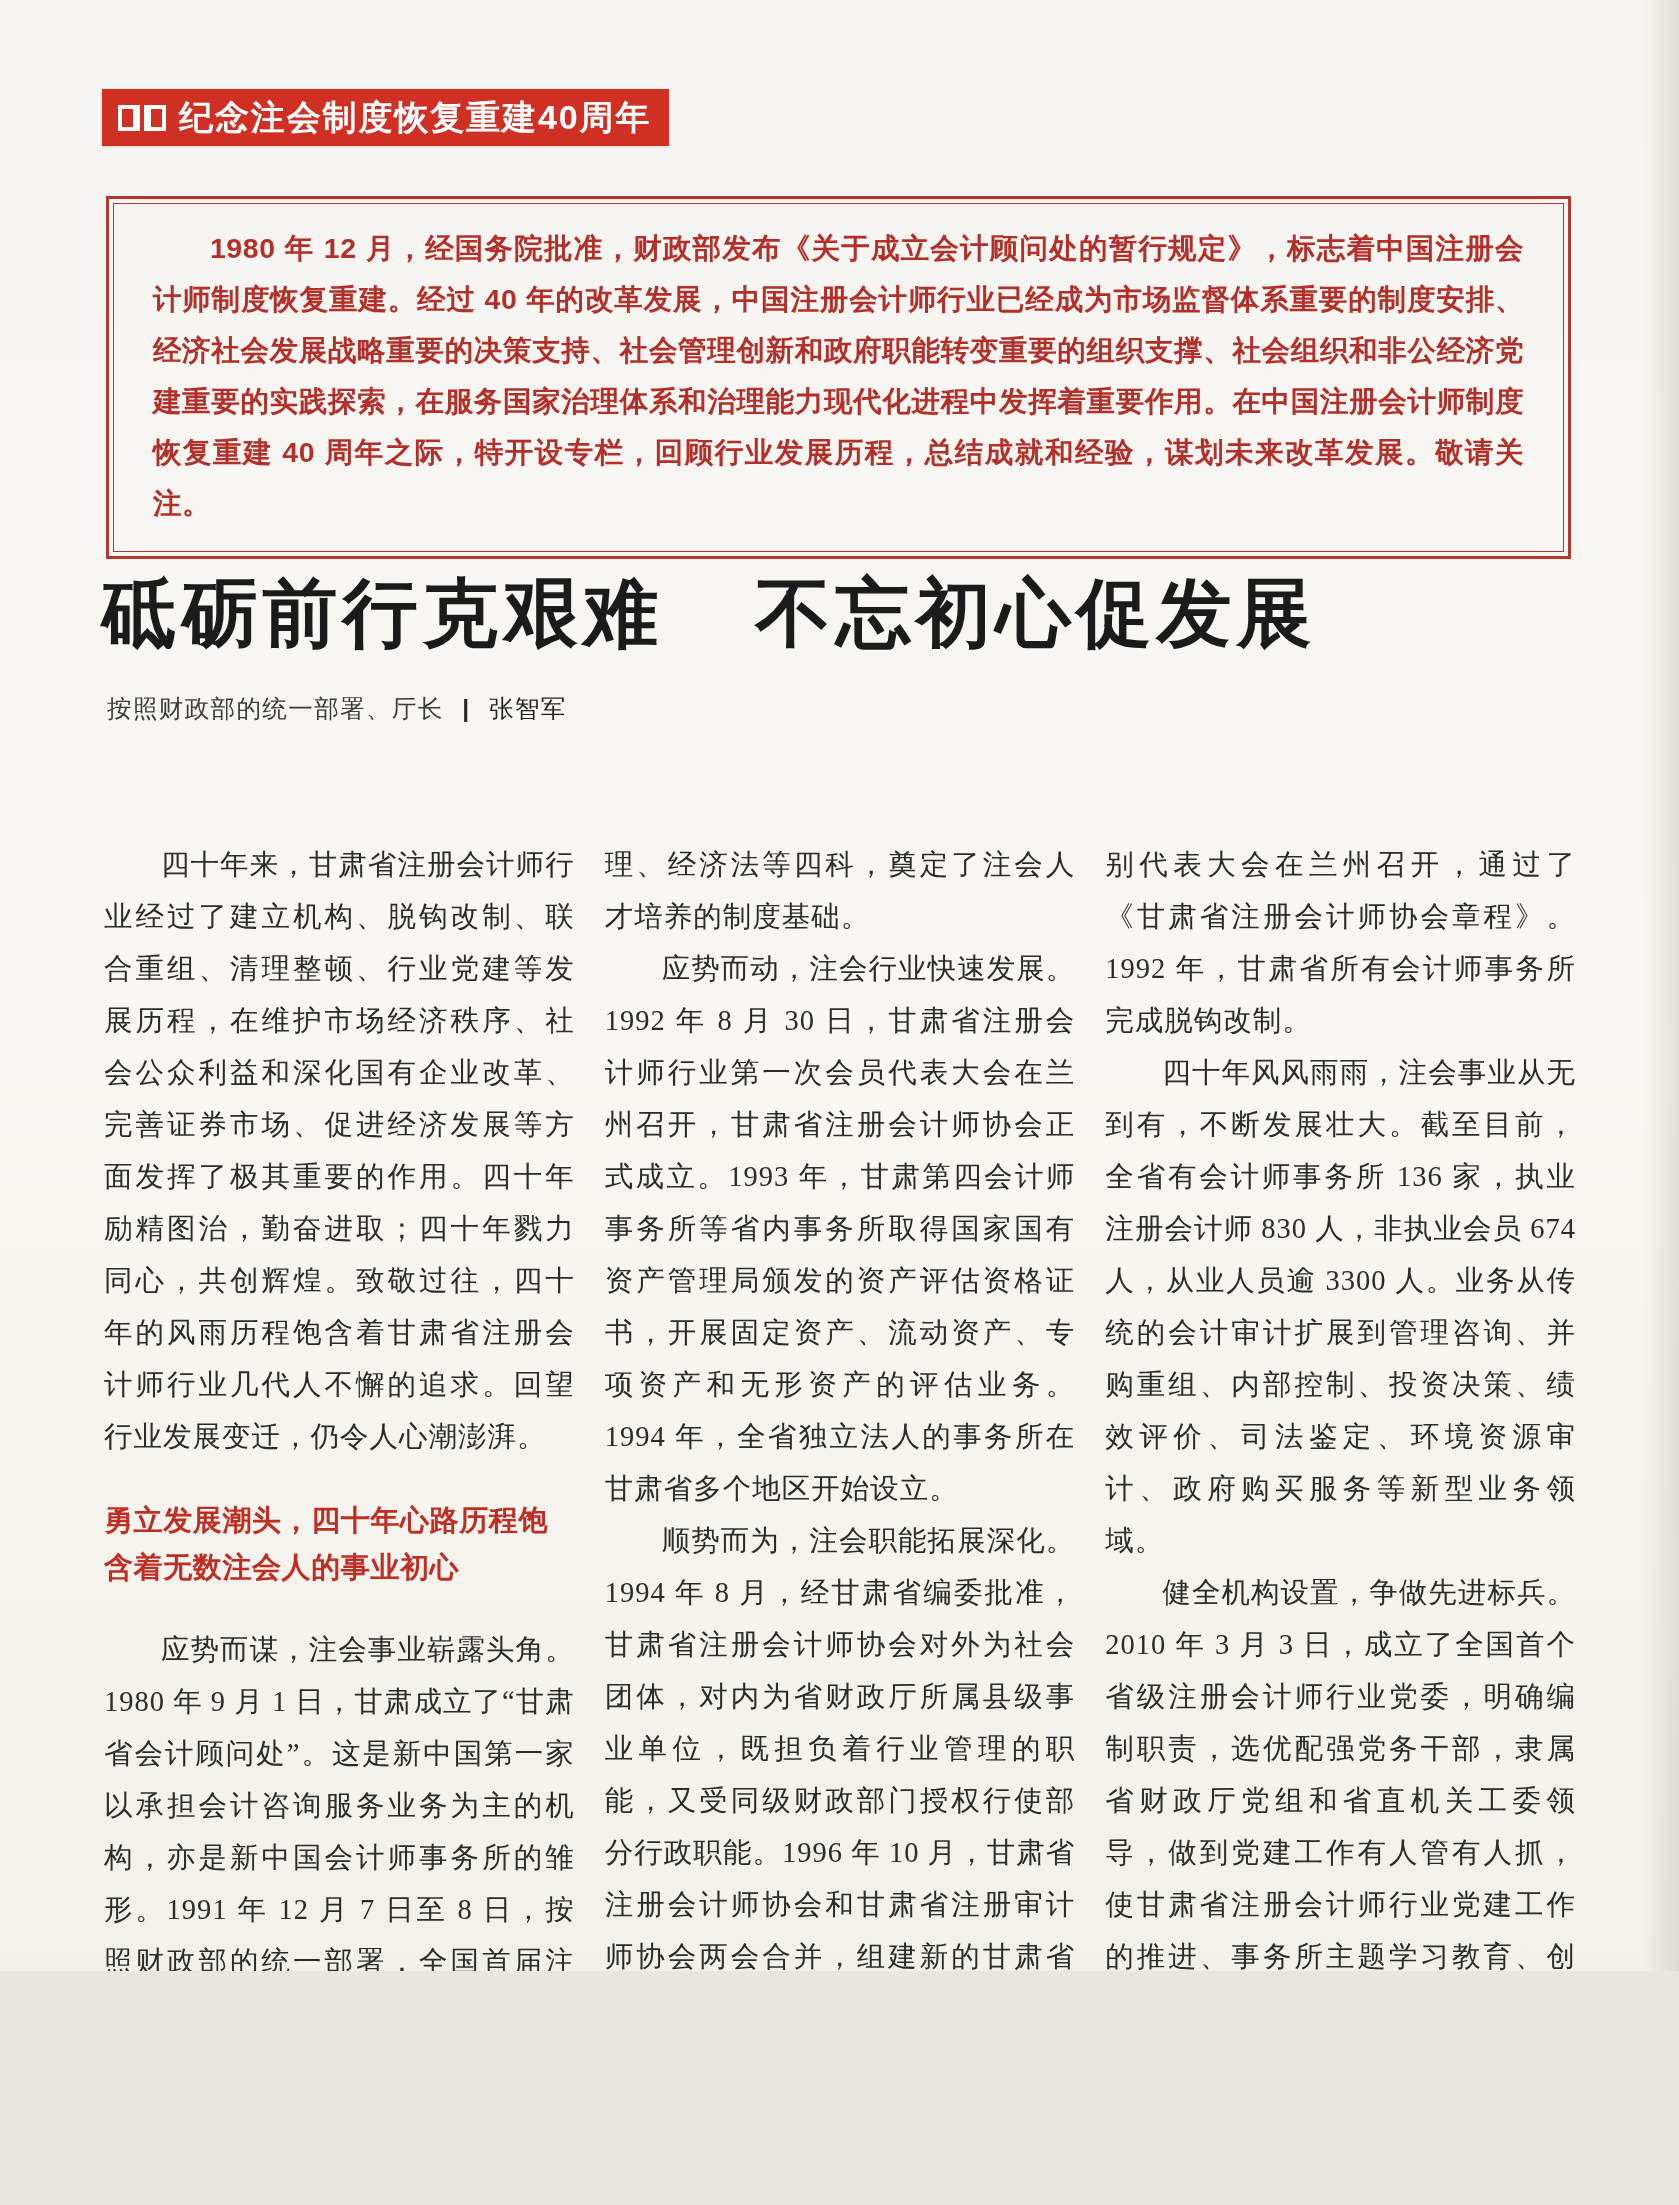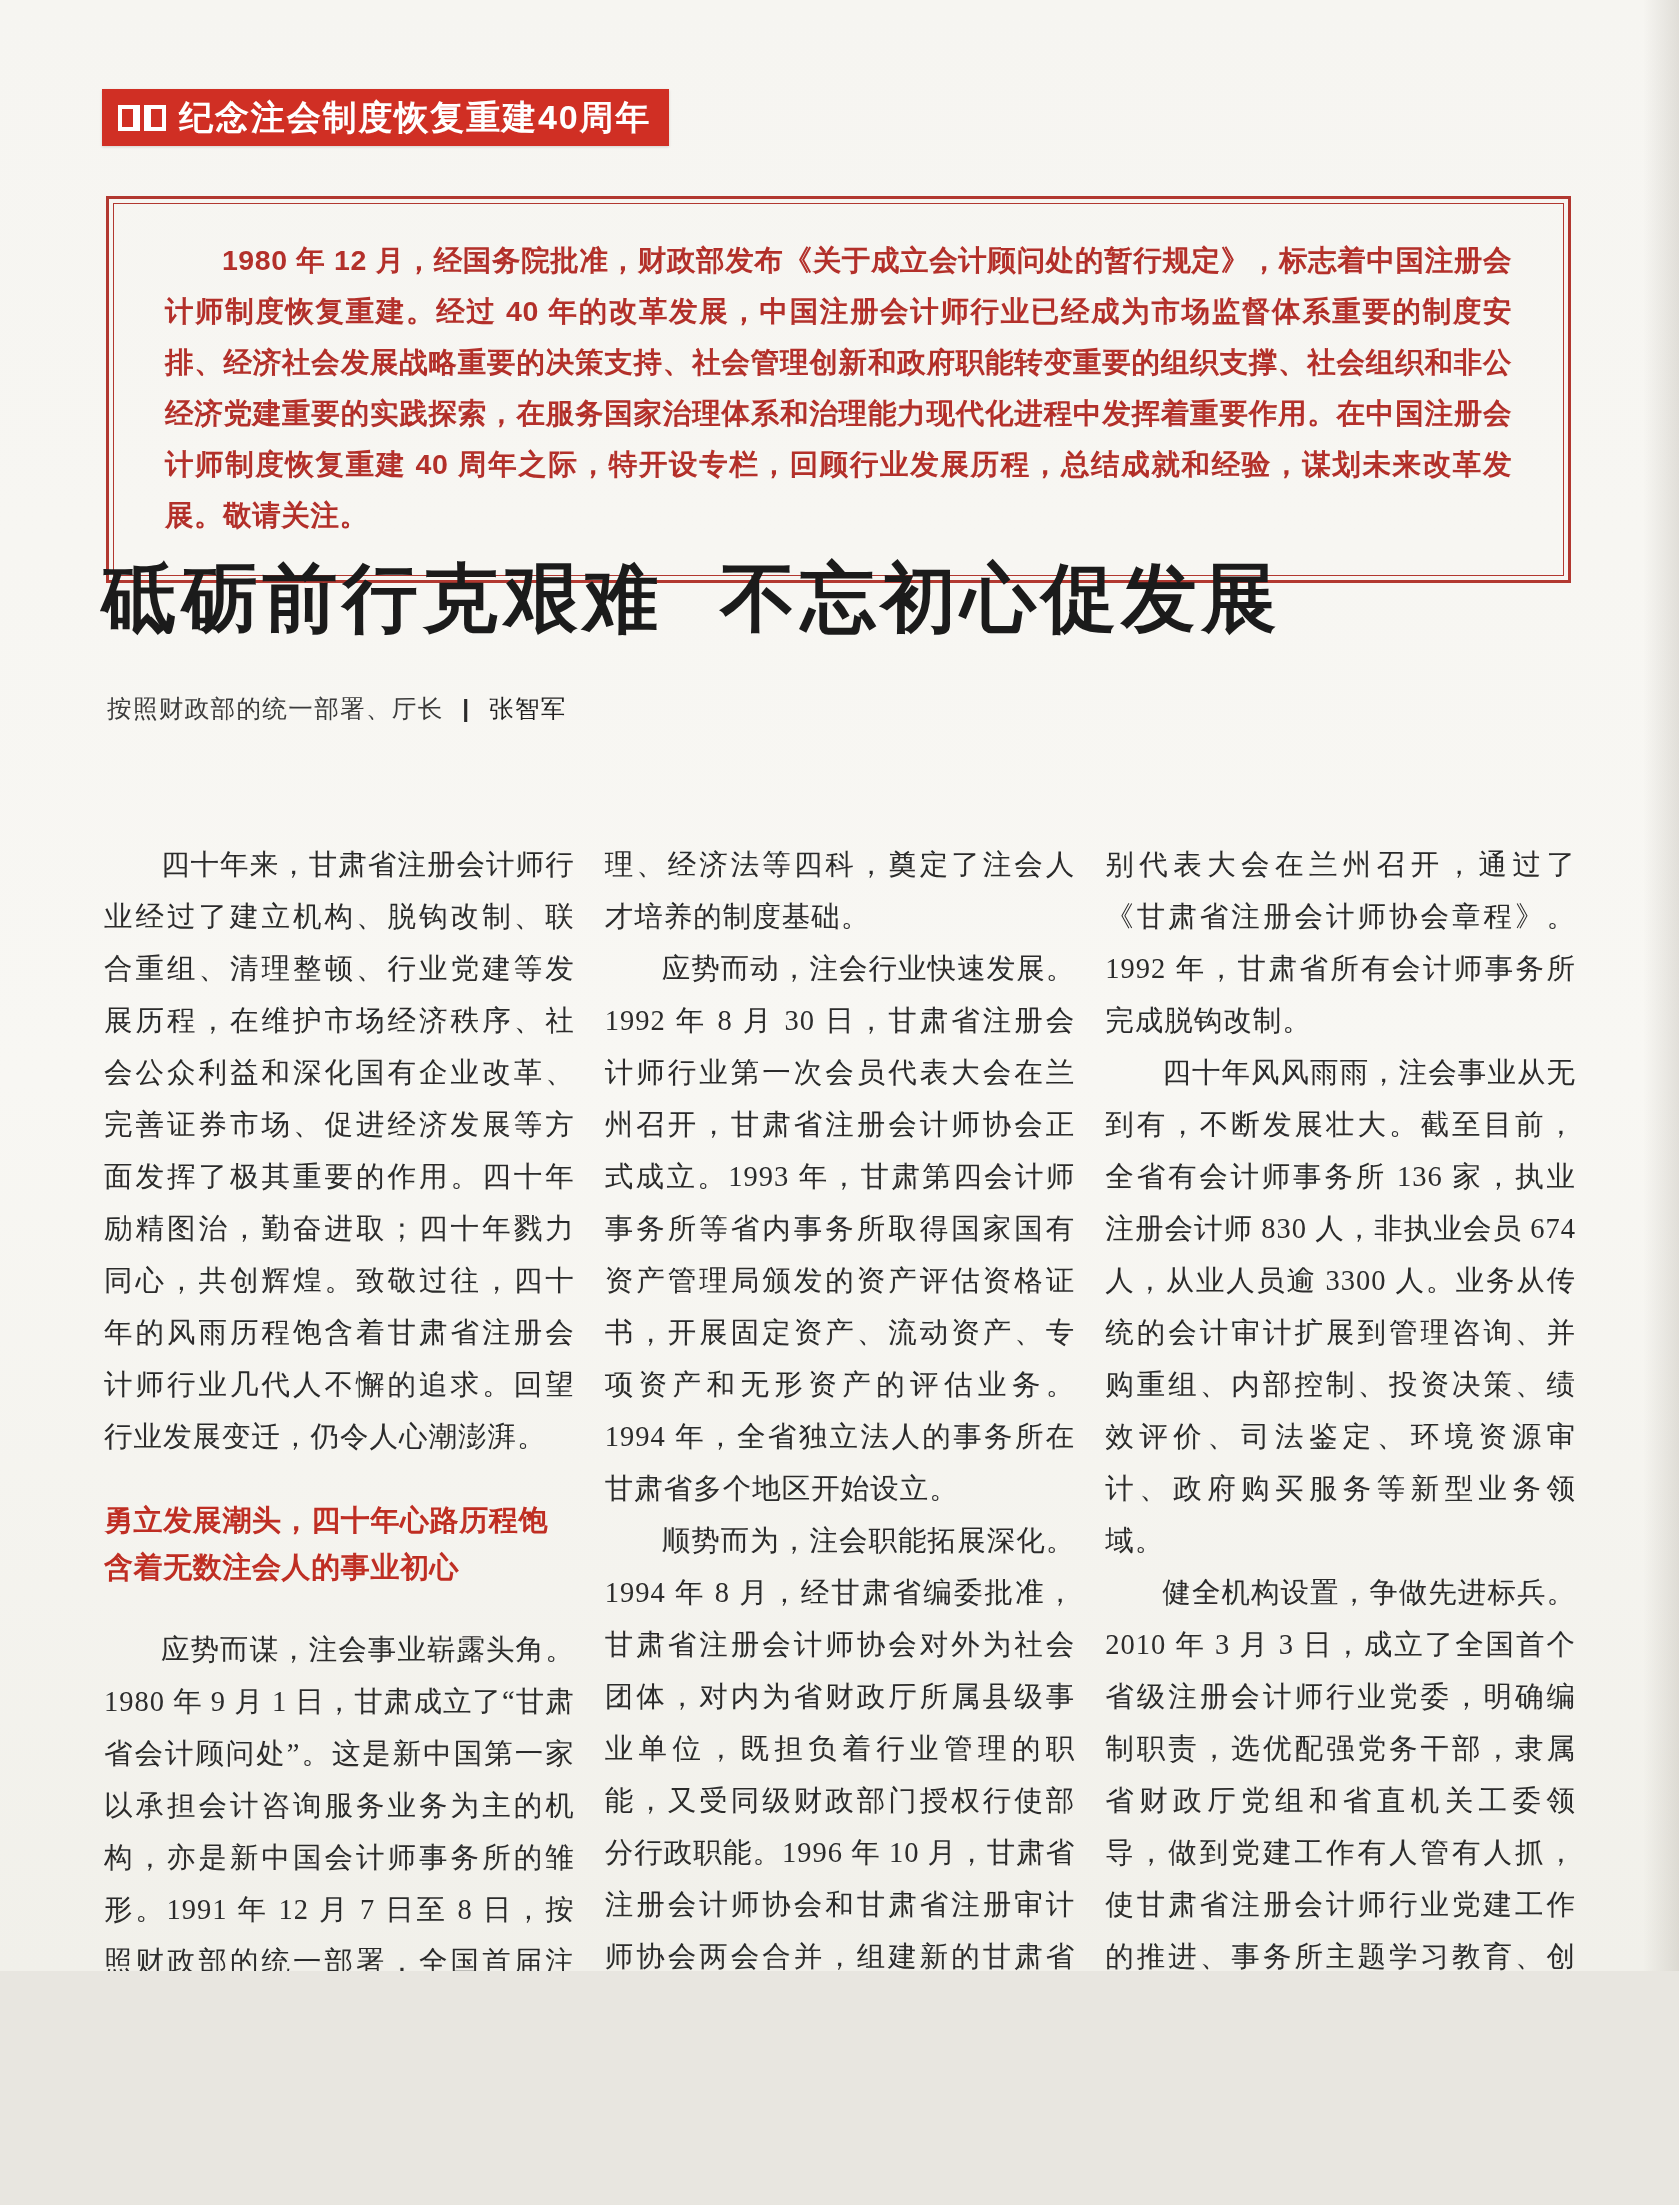--- a/index.html
+++ b/index.html
@@ -37,30 +37,30 @@
   }
 
   
   .intro-box {
     position:absolute; left:106px; top:196px; width:1465px;
     border:3.2px solid #b23830; padding:3.9px; box-sizing:border-box;
     background:transparent;
   }
   .intro-inner { border:1.3px solid #b23830; padding:15.5px 35px 18px 35px; }
   .intro-text {
-    margin:16px; text-indent:2em; text-align:justify;
+    margin:4px; text-indent:2em; text-align:justify;
     font-family:"Liberation Sans","DejaVu Sans",sans-serif;
     font-weight:700; font-size:28.5px; line-height:51px;
     color:#b3302a; letter-spacing:0.6px;
   }
 
   
   .title {
-    position:absolute; left:102px; top:552px; margin:0;
-    display:flex; gap:57px;
+    position:absolute; left:102px; top:567px; margin:0;
+    display:flex; gap:92px;
     font-family:"Liberation Sans","DejaVu Sans",sans-serif;
     font-weight:900; font-size:75px; letter-spacing:5.2px; color:#1b1b1b;
     line-height:1.25; white-space:nowrap;
   }
 
   
   .byline {
     position:absolute; left:107px; top:692px;
     font-family:"Liberation Sans","DejaVu Sans",sans-serif;
     font-size:24.6px; color:#3a3a3a; letter-spacing:1.3px;

